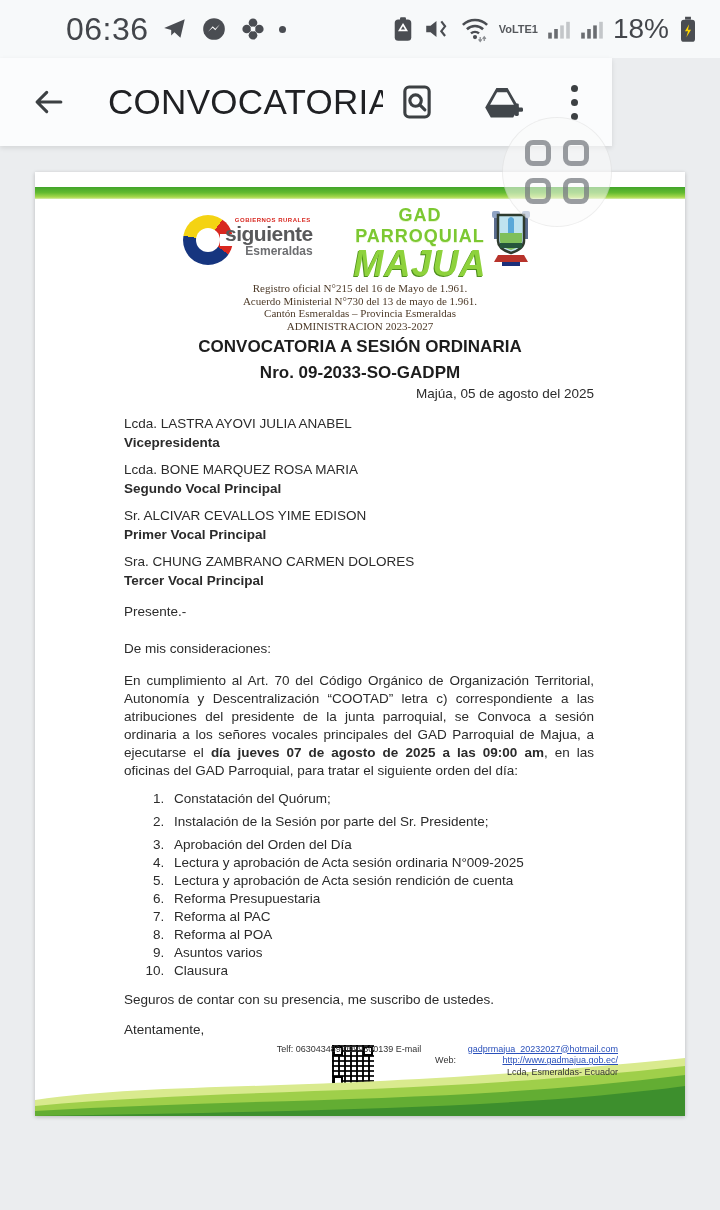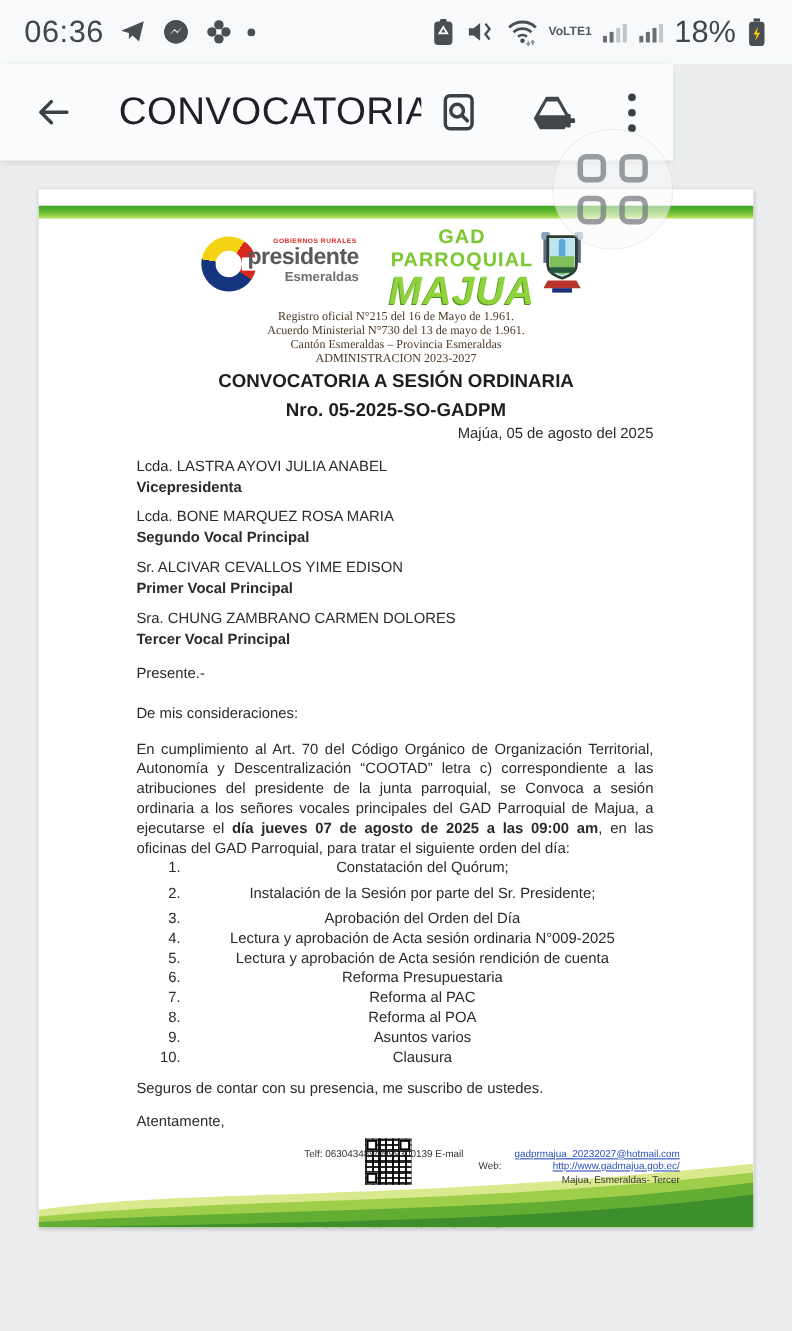--- a/index.html
+++ b/index.html
@@ -12,21 +12,21 @@
     width:720px; height:1210px;
   }
 
   
   .status-bar {
     position:absolute; left:0; top:0; width:720px; height:58px;
     background:#f7f9fa; display:flex; align-items:center;
     padding:0 22px; color:#43464b;
   }
   .sb-left { display:flex; align-items:center; gap:13px; }
-  .sb-time { font-size:28px; letter-spacing:0.5px; }
+  .sb-time { font-size:32px; letter-spacing:0.5px;margin-left:44px; }
   .sb-right { margin-left:auto; display:flex; align-items:center; gap:9px; }
   .sb-pct { font-size:28px; }
   .volte { display:flex; line-height:11px; font-size:11px; font-weight:bold; color:#55585c; }
   .sb-dot { width:7px; height:7px; border-radius:50%; background:#4a4d52; }
   .sbicon svg { display:block; }
 
   
   .toolbar {
     position:absolute; left:0; top:58px; width:612px; height:88px;
     background:#fbfcfd; display:flex; align-items:center;
@@ -81,21 +81,21 @@
 
   
   .content { padding:0 91px 0 89px; font-size:13.5px; line-height:18px; }
   .recipients { margin-top:13px; }
   .recipient { margin-bottom:8px; }
   .recipient .r-name { line-height:19px; }
   .recipient .r-role { font-weight:bold; line-height:19px; }
   .presente { margin-top:13px; }
   .salutation { margin-top:19px; }
   .body-p { margin-top:14px; text-align:justify; }
-  .agenda { padding-left:44px;text-align:center; }
+  .agenda { margin-top:10px; padding-left:44px; }
   .agenda li { line-height:18px; padding-left:6px; }
   .agenda li.sp { margin-bottom:5px; }
   .closing1 { margin-top:11px; }
   .closing2 { margin-top:12px; }
 
   
   .sig-block { margin-top:6px; display:flex; justify-content:center; transform:translateX(-6px); align-items:center;flex-direction:column; }
   .qr {
     width:42px; height:42px; position:relative; flex:0 0 auto;
     background:
@@ -240,21 +240,21 @@
 <div class="viewer">
   <div class="page">
 
     <div class="green-bar"></div>
 
     <div class="doc-header">
       <div class="conagopare">
         <div class="cona-ring"></div>
         <div class="cona-text">
           <span class="cona-tag">GOBIERNOS RURALES</span>
-          <div class="cona-name">presidente</div>
+          <div class="cona-name">siguiente</div>
           <div class="cona-sub">Esmeraldas</div>
         </div>
       </div>
       <div class="gad-block">
         <div class="gad-l1">GAD PARROQUIAL</div>
         <div class="gad-l2">MAJUA</div>
       </div>
       <div class="crest">
         <svg width="46" height="70" viewBox="0 0 46 70">
           <rect x="6" y="10" width="4" height="26" fill="#5b6d8f"></rect>
@@ -272,21 +272,21 @@
     </div>
 
     <div class="reg-lines">
       <div>Registro oficial N°215 del 16 de Mayo de 1.961.</div>
       <div>Acuerdo Ministerial N°730 del 13 de mayo de 1.961.</div>
       <div>Cantón Esmeraldas – Provincia Esmeraldas</div>
       <div>ADMINISTRACION 2023-2027</div>
     </div>
 
     <div class="doc-title">CONVOCATORIA A SESIÓN ORDINARIA</div>
-    <div class="doc-title2">Nro. 05-2025-SO-GADPM</div>
+    <div class="doc-title2">Nro. 09-2033-SO-GADPM</div>
     <div class="date-line">Majúa, 05 de agosto del 2025</div>
 
     <div class="content">
 
       <div class="recipients">
         <div class="recipient">
           <div class="r-name">Lcda. LASTRA AYOVI JULIA ANABEL</div>
           <div class="r-role">Vicepresidenta</div>
         </div>
         <div class="recipient">
@@ -338,21 +338,21 @@
           <div class="faint"></div>
         </div>
       </div>
       <div class="sig-name">Sr. Jaminthon Flores de Valgaz Giler</div>
       <div class="sig-dash"></div>
     </div>
 
     <div class="doc-footer">
       <div><span>Telf: 063043489/0999300139 E-mail </span><a href="#">gadprmajua_20232027@hotmail.com</a></div>
       <div><span>Web: </span><a href="#">http://www.gadmajua.gob.ec/</a></div>
-      <div>Majua, Esmeraldas- Tercer</div>
+      <div>Lcda, Esmeraldas- Ecuador</div>
     </div>
 
     <svg class="wave" viewBox="0 0 650 58" preserveAspectRatio="none">
       <path d="M0,42 C140,22 300,36 650,0 L650,58 L0,58 Z" fill="#d9ea8e"></path>
       <path d="M0,48 C190,30 380,38 650,8 L650,58 L0,58 Z" fill="#9fcf4a"></path>
       <path d="M0,53 C220,40 430,45 650,17 L650,58 L0,58 Z" fill="#63ad33"></path>
       <path d="M0,58 C260,53 480,51 650,28 L650,58 Z" fill="#3d8f2d"></path>
     </svg>
 
   </div>

